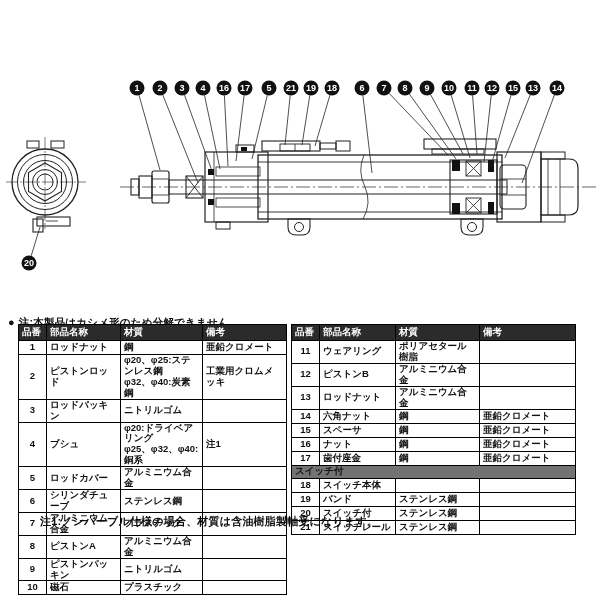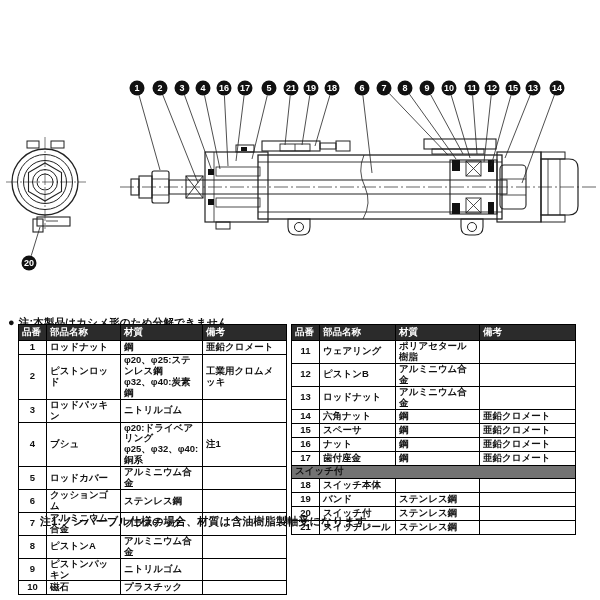--- a/index.html
+++ b/index.html
@@ -260,21 +260,21 @@
             <td>注1</td>
           </tr>
           <tr>
             <td class="no">5</td>
             <td>ロッドカバー</td>
             <td>アルミニウム合金</td>
             <td></td>
           </tr>
           <tr>
             <td class="no">6</td>
-            <td>クッションゴム</td>
+            <td>シリンダチューブ</td>
             <td>ステンレス鋼</td>
             <td></td>
           </tr>
           <tr>
             <td class="no">7</td>
             <td>アルミニウム合金</td>
             <td>プラスチック</td>
             <td></td>
           </tr>
           <tr>

